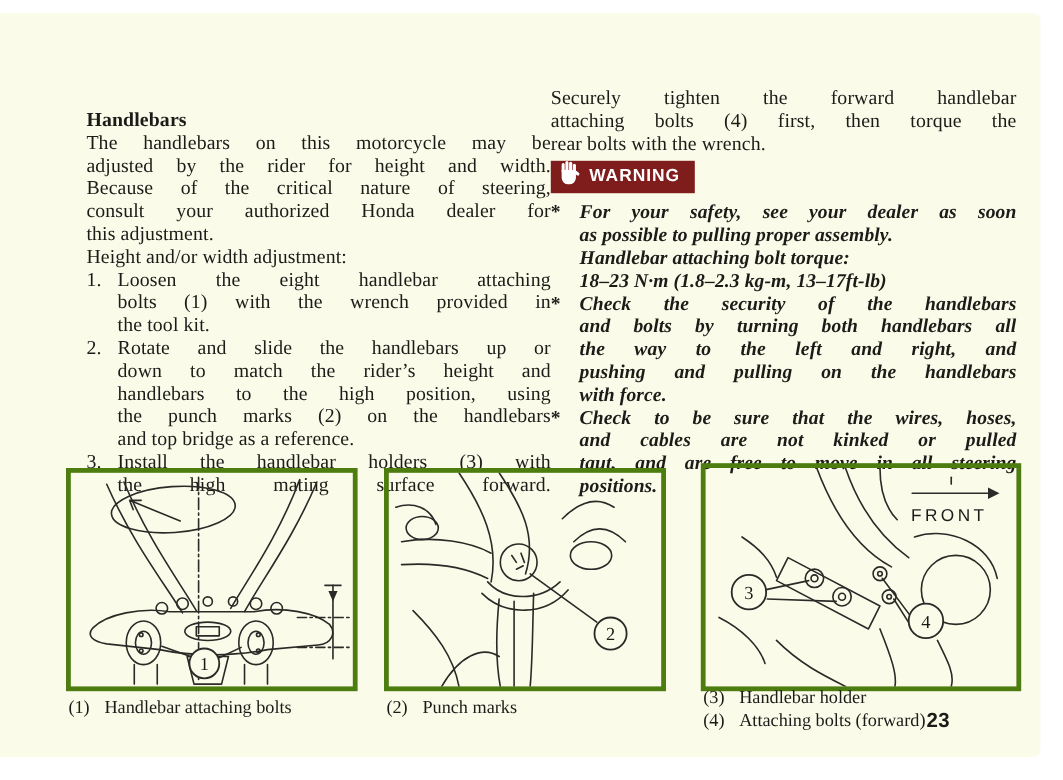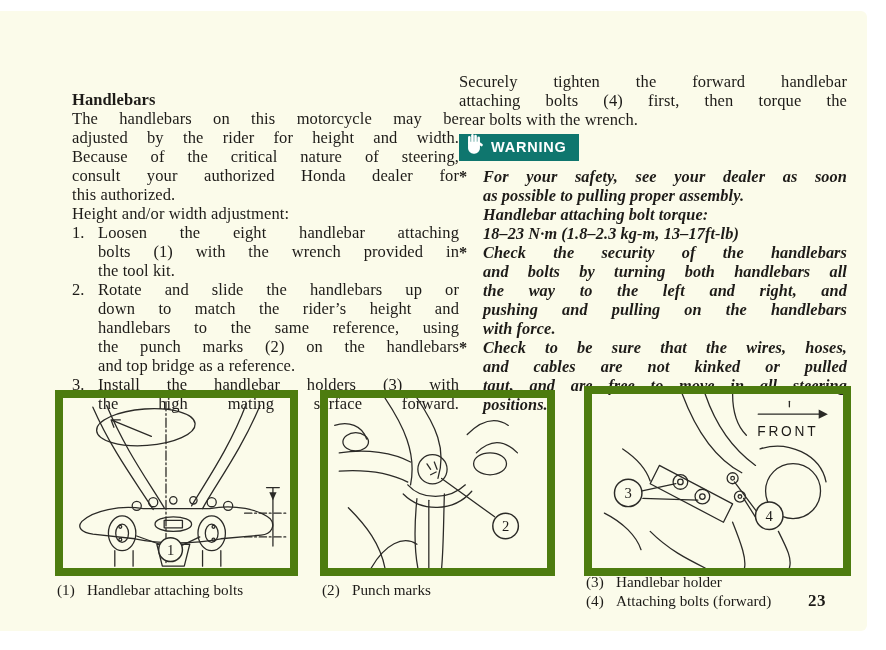--- a/index.html
+++ b/index.html
@@ -15,37 +15,37 @@
   #left-col{left:72px;top:42px;width:387px;margin-top:48px;}
   #right-col{left:459px;top:47px;width:388px;margin-top:25px;}
   .heading{font-weight:bold;}
   .ln{display:flex;}
   .mk{flex:none;white-space:pre;}
   .steps .mk{width:26px;}
   .warn .mk{width:24px;font-style:normal;}
   .tx{flex:1 1 auto;min-width:0;}
   .tx.j{text-align:justify;text-align-last:justify;text-justify:inter-word;}
   .warn{font-style:italic;font-weight:bold;font-size:16.3px;}
-  .warnbadge{display:inline-flex;align-items:center;gap:5px;background:#0f766e;
+  .warnbadge{display:inline-flex;align-items:center;gap:5px;background:#7f1d1d;
     color:#ffffff;font-family:"Liberation Sans","DejaVu Sans",sans-serif;
     font-weight:bold;font-size:14.5px;letter-spacing:.8px;
     padding:2px 12px 3px 5px;margin:5px 0 6px 0;height:22px;}
   .warnbadge svg{margin-top:-6px;}
-  .figbox{position:absolute;border:8px solid #4d7c0f;box-sizing:border-box;}
+  .figbox{position:absolute;border:4px solid #4d7c0f;box-sizing:border-box;}
   #fig1{left:55px;top:390px;width:243px;height:186px;}
   #fig2{left:320px;top:390px;width:235px;height:186px;}
   #fig3{left:584px;top:386px;width:267px;height:190px;}
   .figbox svg{display:block;width:100%;height:100%;}
   .cap{position:absolute;font-size:15.2px;line-height:18.5px;}
   #cap1{left:57px;top:581px;width:250px;}
   #cap2{left:322px;top:581px;width:220px;}
   #cap3{left:586px;top:573px;width:240px;}
   .cap .mk{width:30px;}
-  #page-num{position:absolute;left:808px;top:591px;
-    font-family:Liberation Serif, serif;
+  #page-num{position:absolute;left:772px;top:591px;
+    font-family:Liberation Sans, sans-serif;
     font-size:17px;font-weight:600;letter-spacing:.5px;}
   .draw{stroke:#2b2a27;stroke-width:1.4;fill:none;stroke-linecap:round;stroke-linejoin:round;}
   .callout-circle{fill:#fbfbea;stroke:#2b2a27;stroke-width:1.6;}
   .callout-num{fill:#1d1b18;font-family:"Liberation Serif",serif;font-size:16px;}
   .front-label{fill:#1d1b18;font-family:"Liberation Sans","DejaVu Sans",sans-serif;
     font-size:15px;letter-spacing:3px;font-weight:500;}
 </style>
 </head>
 <body>
 
@@ -60,21 +60,21 @@
       <div class="ln">
         <span class="tx j">adjusted by the rider for height and width.</span>
       </div>
       <div class="ln">
         <span class="tx j">Because of the critical nature of steering,</span>
       </div>
       <div class="ln">
         <span class="tx j">consult your authorized Honda dealer for</span>
       </div>
       <div class="ln">
-        <span class="tx">this authorized.</span>
+        <span class="tx">this adjustment.</span>
       </div>
     </div>
   <div>Height and/or width adjustment:</div>
   <div class="steps">
       <div class="ln">
         <span class="mk">1.</span>
         <span class="tx j">Loosen the eight handlebar attaching</span>
       </div>
       <div class="ln">
         <span class="mk"></span>
@@ -87,21 +87,21 @@
       <div class="ln">
         <span class="mk">2.</span>
         <span class="tx j">Rotate and slide the handlebars up or</span>
       </div>
       <div class="ln">
         <span class="mk"></span>
         <span class="tx j">down to match the rider’s height and</span>
       </div>
       <div class="ln">
         <span class="mk"></span>
-        <span class="tx j">handlebars to the same reference, using</span>
+        <span class="tx j">handlebars to the high position, using</span>
       </div>
       <div class="ln">
         <span class="mk"></span>
         <span class="tx j">the punch marks (2) on the handlebars</span>
       </div>
       <div class="ln">
         <span class="mk"></span>
         <span class="tx">and top bridge as a reference.</span>
       </div>
       <div class="ln">

